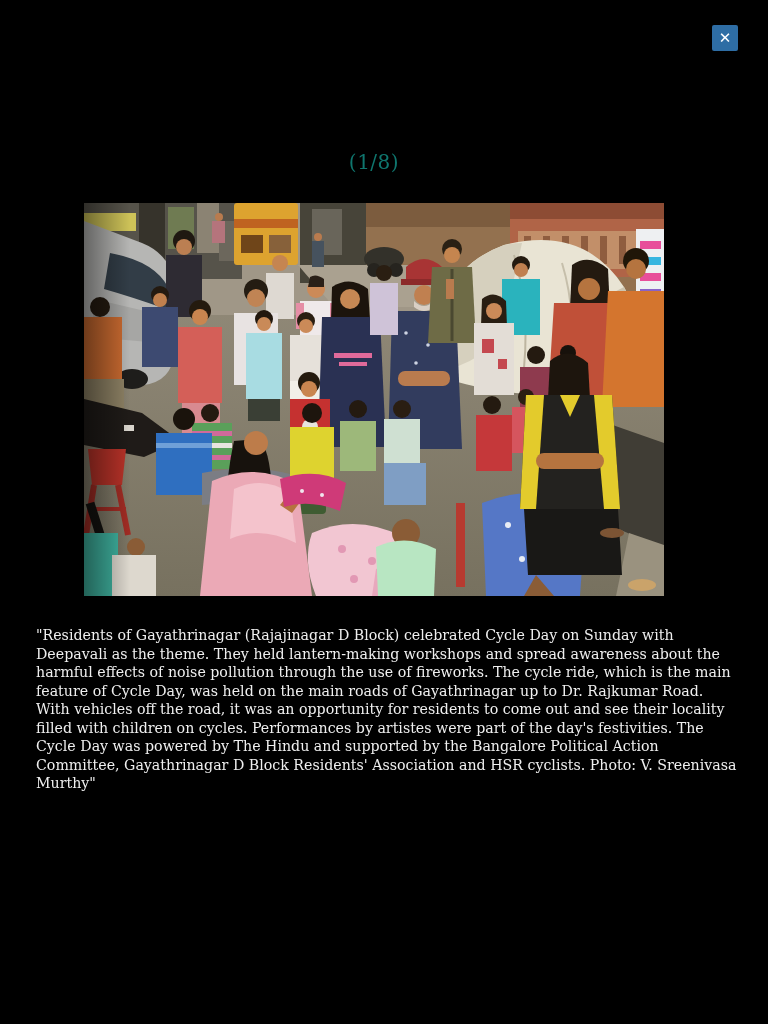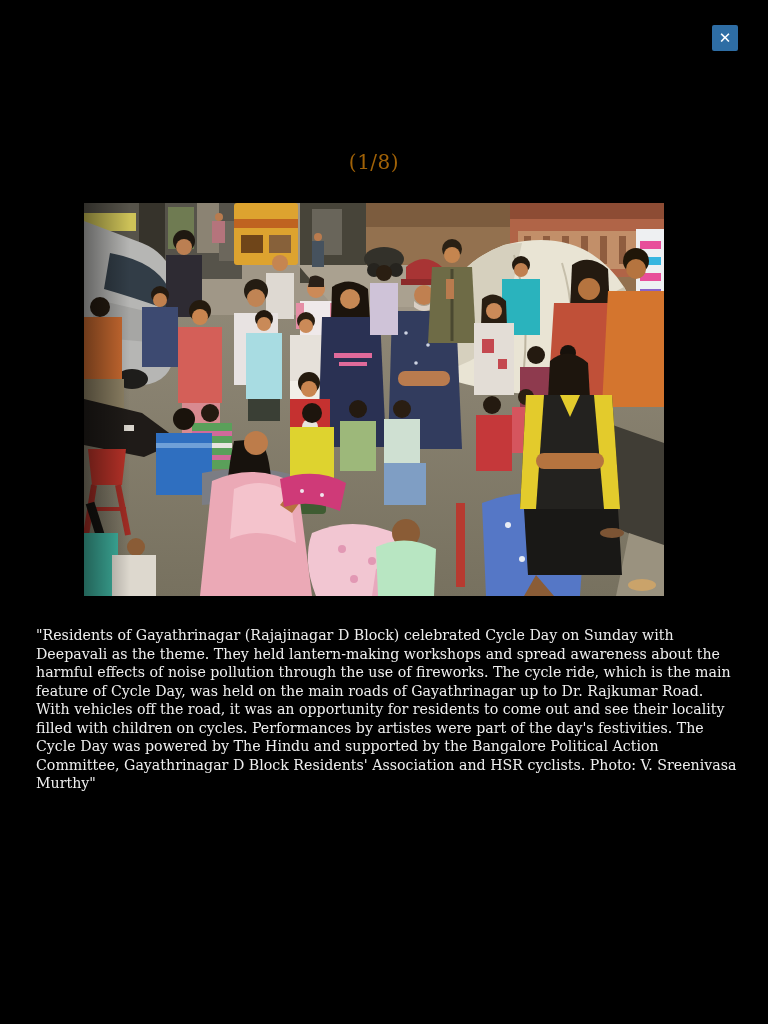--- a/index.html
+++ b/index.html
@@ -36,21 +36,21 @@
     cursor: pointer;
     display: block;
   }
   .close-btn span { display:block; line-height: 26px; }
   .counter {
     position: absolute;
     left: 84px;
     top: 150px;
     width: 580px;
     text-align: center;
-    color: #a16207;
+    color: #0f766e;
     font-size: 20px;
     letter-spacing: 0.5px;
   }
   .photo {
     position: absolute;
     left: 84px;
     top: 203px;
     width: 580px;
     height: 393px;
     margin: 0;

